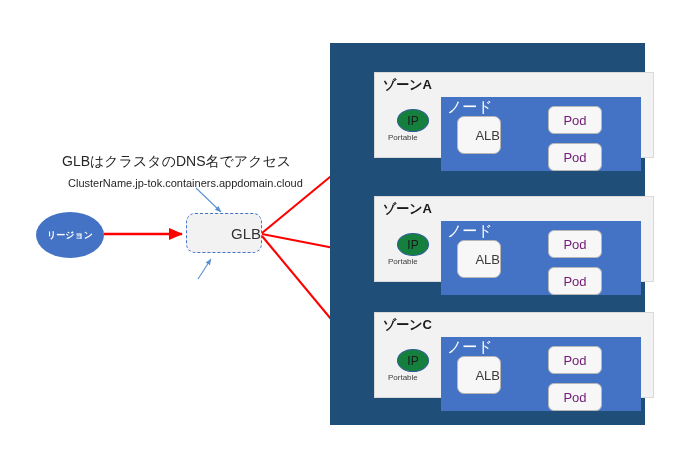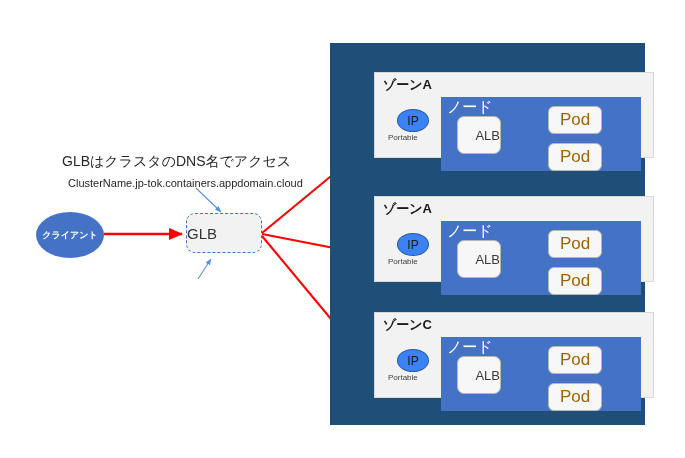--- a/index.html
+++ b/index.html
@@ -52,21 +52,21 @@
     box-sizing:border-box;
   }
   .node-label{
     position:absolute;left:6px;top:1px;
     color:#ffffff;font-size:15px;white-space:nowrap;
   }
 
   
   .ip{
     position:absolute;left:22px;top:36px;width:32px;height:23px;
-    background:#3b82f6;border:1px solid #2E5C9A;border-radius:50%;
+    background:#15803d;border:1px solid #2E5C9A;border-radius:50%;
     box-sizing:border-box;
   }
   .ip-text{
     position:absolute;left:0;top:0;width:100%;height:100%;
     display:flex;align-items:center;justify-content:center;
     font-size:12px;color:#1a1a1a;
   }
   .portable{
     position:absolute;left:13px;top:60px;
     font-size:8px;color:#404040;white-space:nowrap;
@@ -80,42 +80,42 @@
     display:flex;align-items:center;justify-content:flex-end;
     font-size:13px;color:#3b3b3b;
   }
 
   
   .pod{
     position:absolute;left:107px;width:54px;height:28px;
     background:#F7F7F7;border:1px solid #b7b7b7;border-radius:6px;
     box-sizing:border-box;
     display:flex;align-items:center;justify-content:center;
-    font-size:17px;color:#a16207;
+    font-size:13px;color:#701a75;
   }
   .pod.p1{top:9px;}
   .pod.p2{top:46px;}
 
   
   .client{
     position:absolute;left:36px;top:212px;width:68px;height:46px;
     background:#4472C4;border-radius:50%;
     display:flex;align-items:center;justify-content:center;
   }
   .client-text{
     font-size:9px;font-weight:bold;color:#ffffff;white-space:nowrap;
   }
 
   
   .glb{
     position:absolute;left:186px;top:213px;width:76px;height:40px;
     background:#F2F2F2;
     border:1.5px dashed #4472C4;border-radius:9px;
     box-sizing:border-box;
-    display:flex;align-items:center;justify-content:flex-start;
+    display:flex;align-items:center;justify-content:flex-end;
     font-size:15px;color:#333333;
   }
 
   
   .ann-dns{
     position:absolute;left:62px;top:153px;
     font-size:14px;color:#262626;white-space:nowrap;
   }
   .ann-host{
     position:absolute;left:68px;top:177px;
@@ -157,21 +157,21 @@
 
     <line x1="404" y1="372" x2="428" y2="372" stroke="#FF0000" stroke-width="2" marker-end="url(#redArrow)"></line>
     <line x1="474" y1="371" x2="518" y2="357" stroke="#FF0000" stroke-width="1.8" marker-end="url(#redArrow)"></line>
     <line x1="474" y1="373" x2="518" y2="397" stroke="#FF0000" stroke-width="1.8" marker-end="url(#redArrow)"></line>
 
     <line x1="196" y1="188" x2="221" y2="212" stroke="#5B8FD4" stroke-width="1.1" marker-end="url(#blueArrow)"></line>
     <line x1="198" y1="279" x2="211" y2="259" stroke="#5B8FD4" stroke-width="1.1" marker-end="url(#blueArrow)"></line>
   </svg>
 
   <div class="client">
-    <span class="client-text">クライアント</span>
+    <span class="client-text">リージョン</span>
   </div>
 
   <div class="glb">
     <span>GLB</span>
   </div>
 
   <div class="ann-dns">GLBはクラスタのDNS名でアクセス</div>
   <div class="ann-host">ClusterName.jp-tok.containers.appdomain.cloud</div>
 
   <div class="region">

